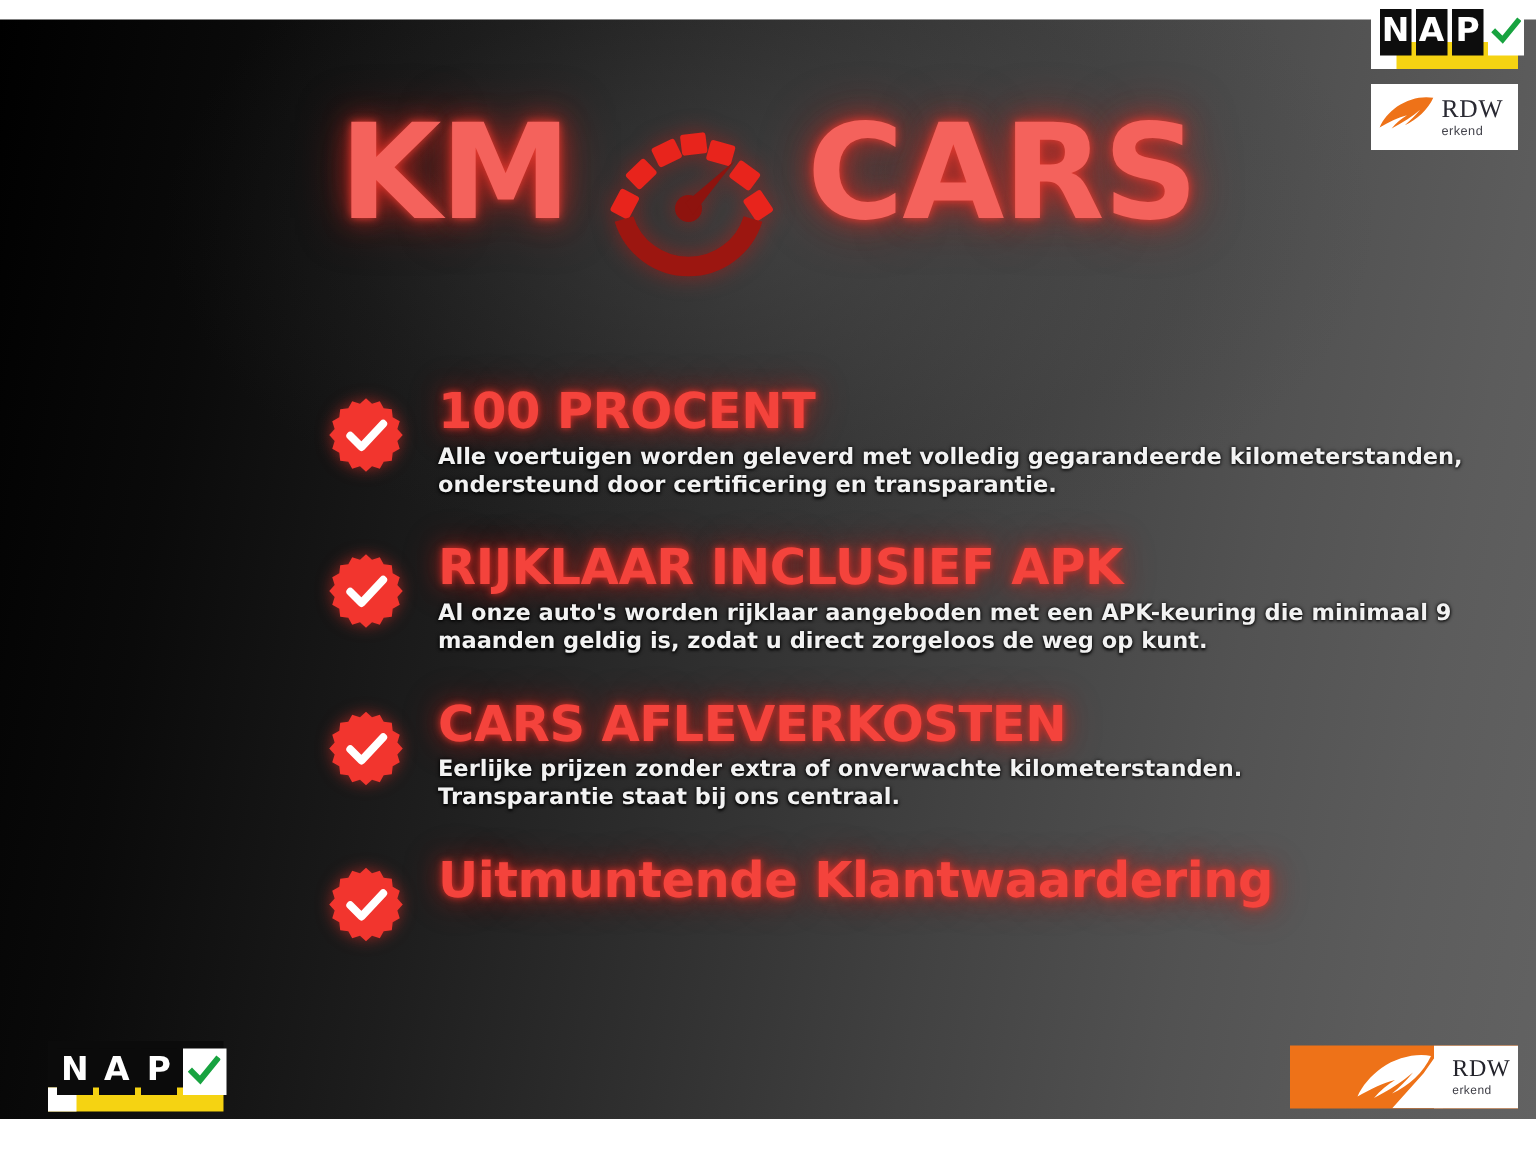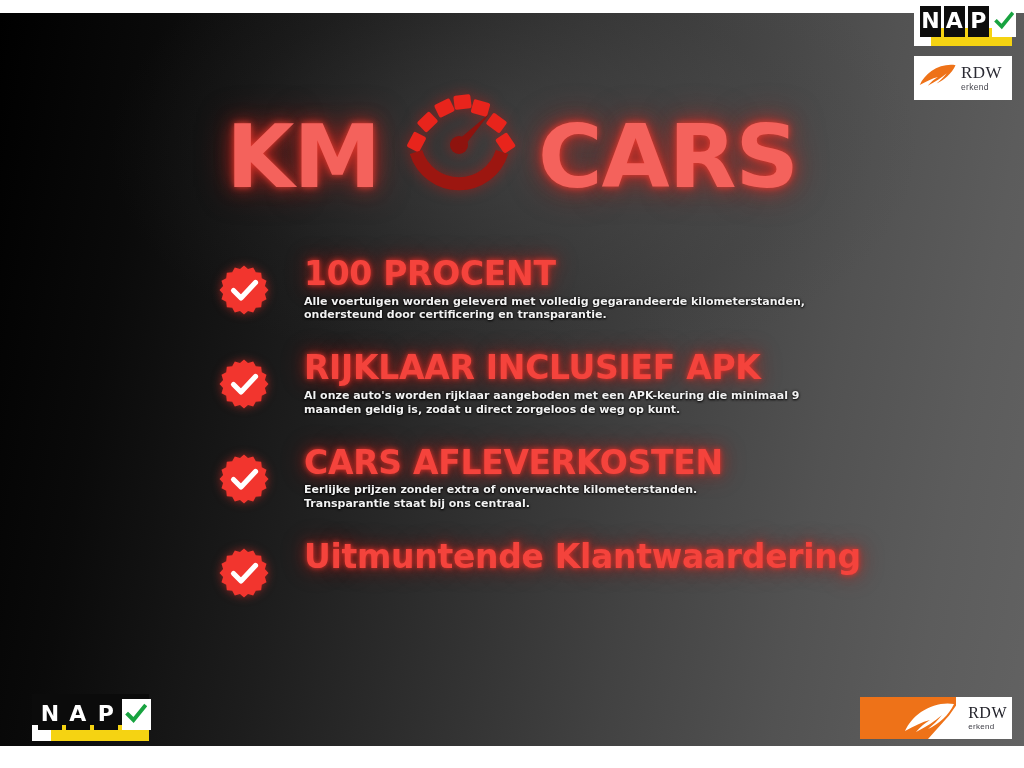--- a/index.html
+++ b/index.html
@@ -28,21 +28,21 @@
   }
 
   
 
   
   #logo {
     position:absolute;
     left:0; right:0; top:58px;
     height:130px;
     display:flex;
-    align-items:flex-end;
+    align-items:flex-start;
     justify-content:center;
     gap:4px;
   }
   .logo-word {
     font-family:"DejaVu Sans", sans-serif;
     font-weight:bold;
     font-size:88px;
     letter-spacing:-1px;
     color:#f4625c;
     text-shadow:
@@ -64,21 +64,20 @@
   #features {
     position:absolute;
     left:218px; top:243px;
     width:790px;
   }
   .feature {
     position:relative;
     display:flex;
     align-items:flex-start;
     margin-bottom:28px;
-    gap:12px;
   }
   .feature:last-child { margin-bottom:0; }
 
   .badge-icon {
     flex:0 0 auto;
     width:52px; height:52px;
     margin-right:22px;
     margin-top:8px;
   }
   .badge-icon svg { display:block; width:52px; height:52px;
@@ -96,21 +95,21 @@
     text-shadow:
       0 0 5px rgba(240,50,42,0.9),
       0 0 14px rgba(220,32,26,0.65),
       0 0 26px rgba(190,20,14,0.4);
     margin-bottom:3px;
     white-space:nowrap;
   }
   .feature-desc {
     font-family:"DejaVu Sans", sans-serif;
     font-weight:bold;
-    font-size:11px;
+    font-size:15px;
     line-height:1.26;
     color:#f2f2f2;
     text-shadow:0 0 3px rgba(0,0,0,0.85), 0 1px 2px rgba(0,0,0,0.9);
     white-space:pre-line;
   }
 
   
   .nap {
     position:relative;
     display:block;

